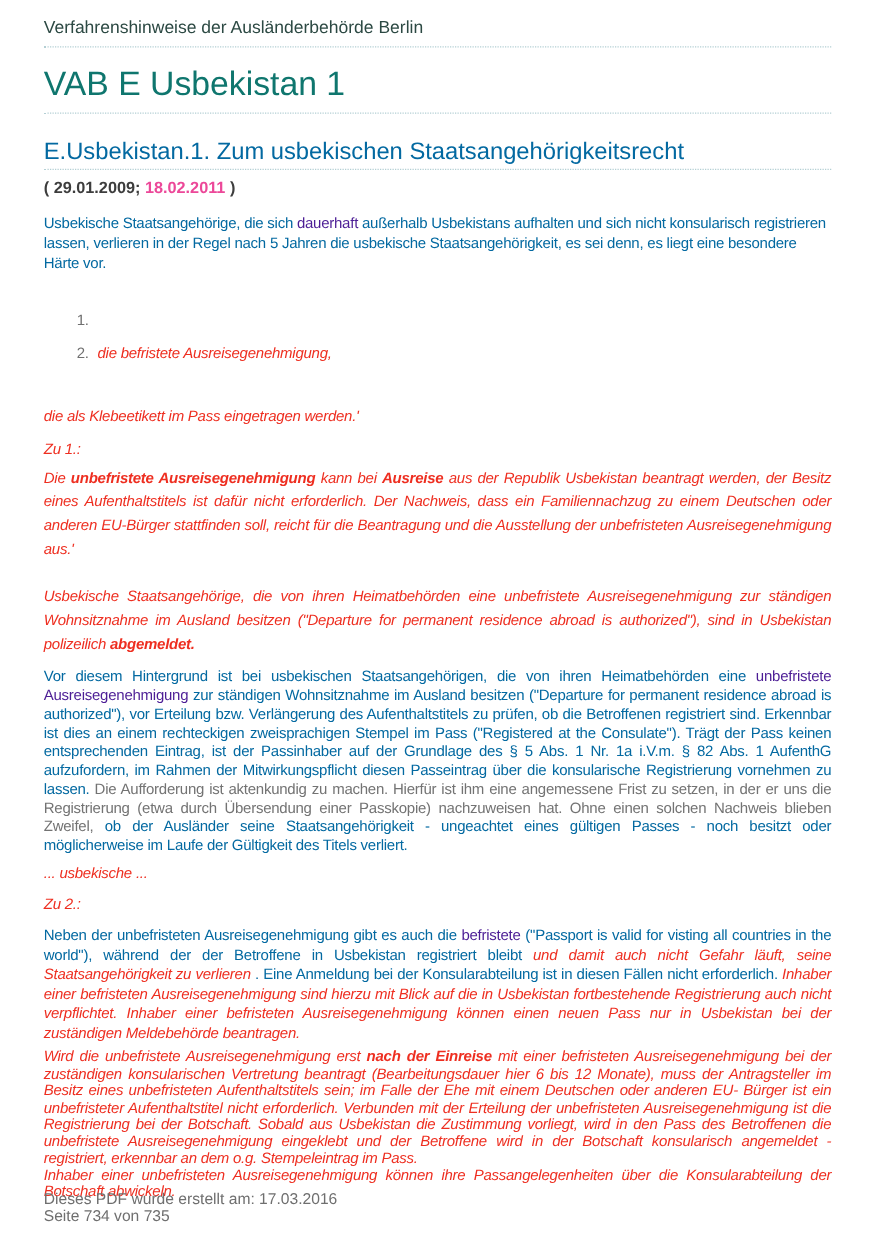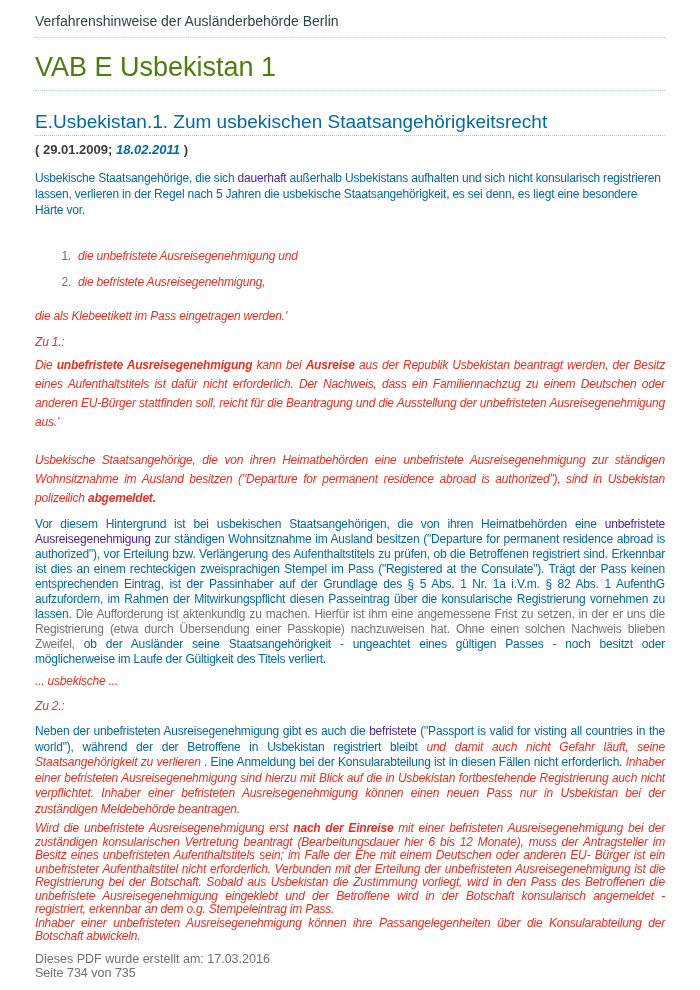--- a/index.html
+++ b/index.html
@@ -11,45 +11,45 @@
   .page { padding:0 35px; }
 
   
   .header-bar {
     padding-top:13px; padding-bottom:8px;
     font-size:14px; color:#2c4943;
     border-bottom:1px dotted #b4cfd4;
   }
   .doc-title {
     margin-top:16px; padding-bottom:9px;
-    font-size:27px; font-weight:400; color:#4d7c0f; line-height:1;
+    font-size:27px; font-weight:400; color:#0f766e; line-height:1;
     border-bottom:1px dotted #b4cfd4;
   }
   .section-title {
     margin-top:21px; padding-bottom:4px;
     font-size:19px; font-weight:400; color:#0369a1; line-height:1;
     border-bottom:1px dotted #b4cfd4;
   }
   .date-line { margin-top:6px; font-size:13px; font-weight:700; color:#3d3d3d; }
-  .date-red  { color:#0369a1; font-style:italic; }
+  .date-red  { color:#ec4899; }
 
   
   .p { font-size:12px; letter-spacing:-0.2px; }
   .seg-g  { color:#0369a1; }
   .seg-b  { color:#4c1d95; font-weight:400; }
   .seg-d  { color:#737373; }
   .seg-r  { color:#ee2e20; font-style:italic; }
   .seg-rb { color:#ee2e20; font-style:italic; font-weight:700; }
 
   .p-intro       { margin-top:13px; line-height:16px; text-align:left; }
   .p-red-intro   { margin-top:12px; line-height:16px; }
   .list          { margin-top:25px; padding-left:21px; }
   .list-item     { display:flex; line-height:26px; }
   .list-num      { color:#6f6f6f; width:15px; text-align:right; margin-right:7px; font-style:normal; }
-  .p-klebe       { margin-top:13px; line-height:16px; }
+  .p-klebe       { margin-top:30px; line-height:16px; }
   .p-zu-label    { margin-top:10px; line-height:16px; }
   .p-zu1         { margin-top:6px;  line-height:19px; text-align:justify; }
   .p-departure   { margin-top:19px; line-height:19px; text-align:justify; }
   .p-background  { margin-top:9px;  line-height:15px; text-align:justify; }
   .p-weggefallen { margin-top:6px;  line-height:16px; }
   .p-zu2-label   { margin-top:9px;  line-height:16px; }
   .p-zu2         { margin-top:10px; line-height:15.5px; text-align:justify; }
   .p-einreise    { margin-top:5px;  line-height:13.5px; text-align:justify; }
   .p-inhaber     { margin-top:0;    line-height:13.5px; text-align:justify; }
 
@@ -72,21 +72,20 @@
   <h2 class="section-title">E.Usbekistan.1.  Zum usbekischen Staatsangehörigkeitsrecht</h2>
 
   <div class="date-line"><span>( 29.01.2009; </span><span class="date-red">18.02.2011</span><span> )</span></div>
 
   <p class="p p-intro"><span class="seg-g">Usbekische Staatsangehörige, die sich </span><span class="seg-b">dauerhaft</span><span class="seg-g"> außerhalb Usbekistans aufhalten und sich nicht konsularisch registrieren lassen, verlieren in der Regel nach 5 Jahren die usbekische Staatsangehörigkeit, es sei denn, es liegt eine besondere Härte vor.</span></p>
 
 
   <div class="list p">
     <div class="list-item">
         <span class="list-num">1.</span>
-        <span class="seg-r">die unbefristete Ausreisegenehmigung und</span>
       </div>
     <div class="list-item">
         <span class="list-num">2.</span>
         <span class="seg-r">die befristete Ausreisegenehmigung,</span>
       </div>
   </div>
 
   <p class="p p-klebe seg-r">die als Klebeetikett im Pass eingetragen werden.'</p>
 
   <p class="p p-zu-label seg-r">Zu 1.:</p>

